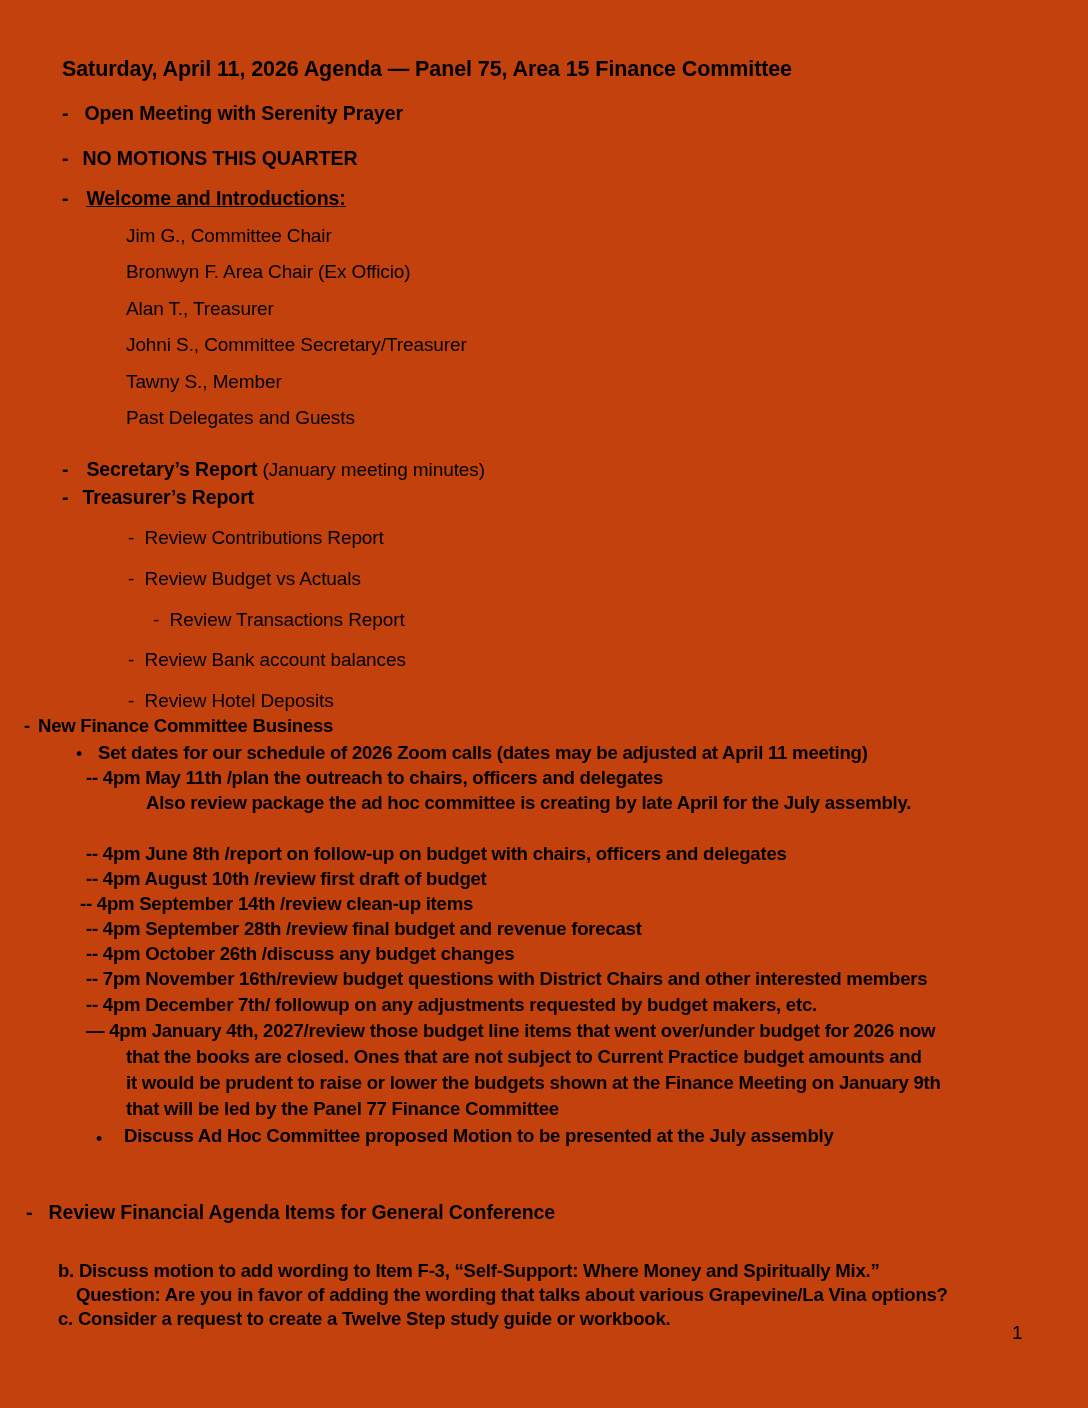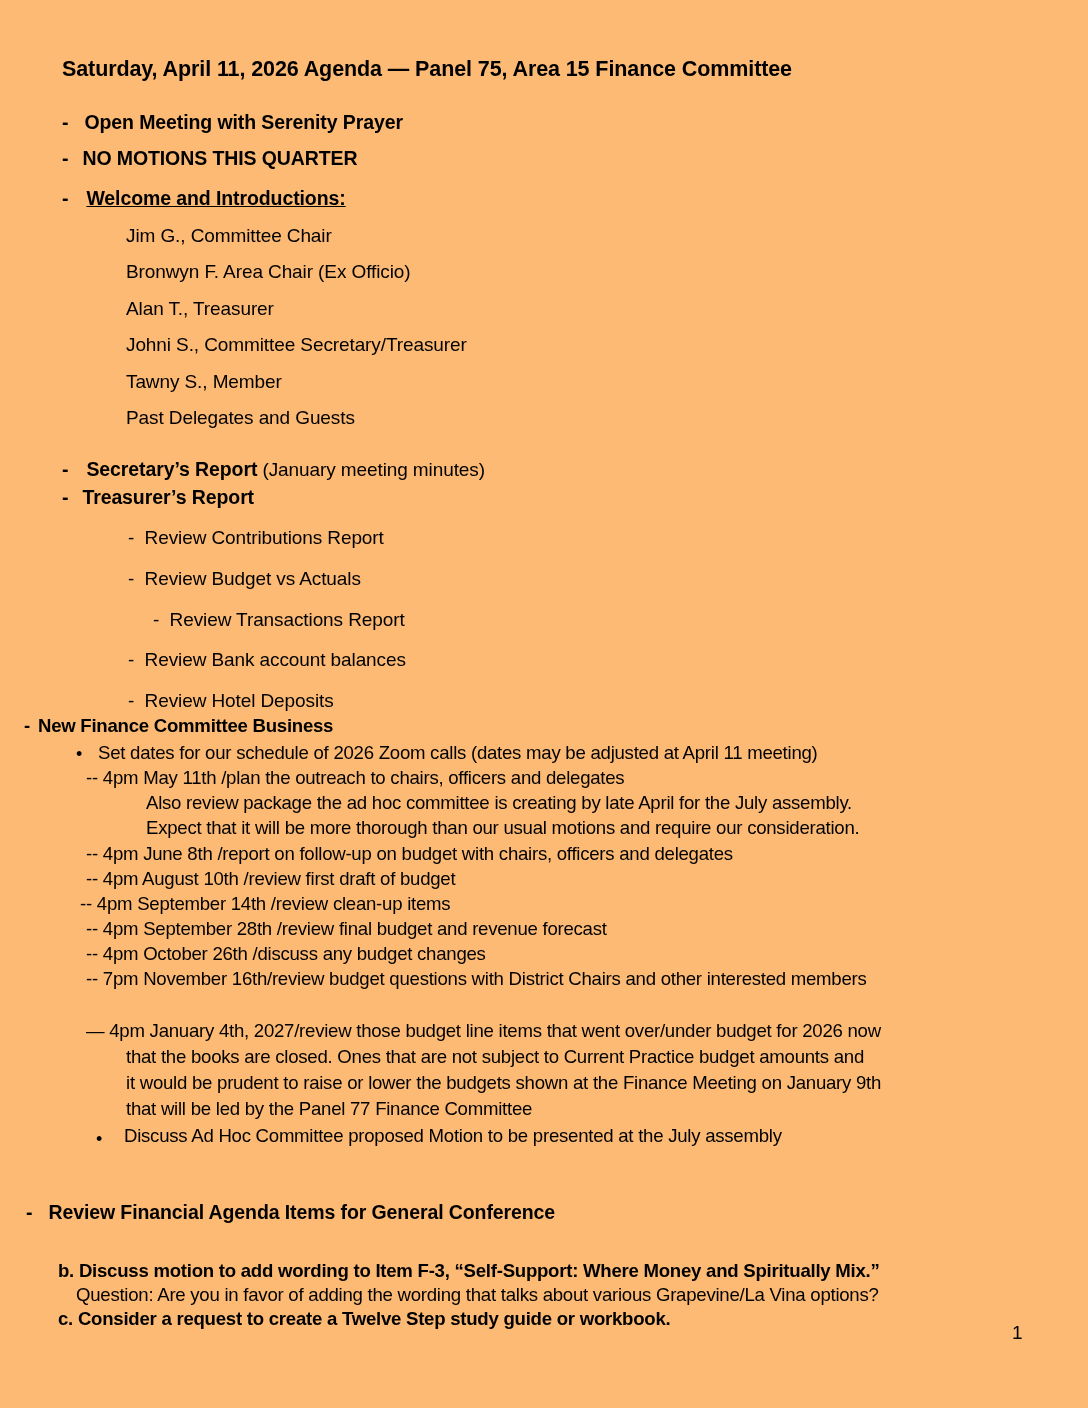--- a/index.html
+++ b/index.html
@@ -9,21 +9,21 @@
   }
   body {
     font-family: "Liberation Sans", sans-serif;
     color: #000000;
     -webkit-font-smoothing: none;
   }
   .page {
     position: relative;
     width: 1088px;
     height: 1408px;
-    background: #fdba74;
+    background: #c2410c;
     overflow: hidden;
   }
 
   
   .ln {
     position: absolute;
     white-space: pre;
     line-height: 1.05;
   }
   .r { font-weight: normal; }
@@ -59,21 +59,21 @@
     left: 128px;
     font-size: 19px;
     font-weight: normal;
     letter-spacing: -0.1px;
     text-align: right;
   }
 
   
   .dense {
     font-size: 18.6px;
-    font-weight: normal;
+    font-weight: bold;
     letter-spacing: -0.25px;
   }
   .dense-b {
     font-size: 18.6px;
     font-weight: bold;
     letter-spacing: -0.25px;
   }
   .bullet-dot {
     position: absolute;
     font-size: 18px;
@@ -88,21 +88,21 @@
     font-weight: normal;
   }
 </style>
 </head>
 <body>
 
 <div class="page">
 
   <div class="ln title"><span>Saturday, April 11, 2026 Agenda </span><span class="t-rest">— Panel 75, Area 15 Finance Committee</span></div>
 
-  <div class="ln lvl1" style="left:62px; top:112px;"><span class="dash">-</span><span style="padding-left:16px">Open Meeting with Serenity Prayer</span></div>
+  <div class="ln lvl1" style="left:62px; top:103px;"><span class="dash">-</span><span style="padding-left:16px">Open Meeting with Serenity Prayer</span></div>
 
   <div class="ln lvl1" style="left:62px; top:148px;"><span class="dash">-</span><span style="padding-left:14px">NO MOTIONS THIS QUARTER</span></div>
 
   <div class="ln lvl1" style="left:62px; top:188px;text-decoration:underline;"><span class="dash">-</span><span style="padding-left:18px">Welcome and Introductions:</span></div>
 
   <div class="ln roster" style="top:226px;">Jim G., Committee Chair</div>
   <div class="ln roster" style="top:262px;">Bronwyn F. Area Chair (Ex Officio)</div>
   <div class="ln roster" style="top:299px;">Alan T., Treasurer</div>
   <div class="ln roster" style="top:335px;">Johni S., Committee Secretary/Treasurer</div>
   <div class="ln roster" style="top:372px;">Tawny S., Member</div>
@@ -118,28 +118,28 @@
   <div class="ln sub" style="top:650px;">-  Review Bank account balances</div>
   <div class="ln sub" style="top:691px;">-  Review Hotel Deposits</div>
 
   <div class="ln" style="left:24px; top:716px; font-size:18.6px; font-weight:bold; letter-spacing:-0.25px;"><span class="dash">-</span><span style="padding-left:8px">New Finance Committee Business</span></div>
 
   <div class="bullet-dot" style="left:76px; top:745px;">•</div>
   <div class="ln dense" style="left:98px; top:743px;">Set dates for our schedule of 2026 Zoom calls (dates may be adjusted at April 11 meeting)</div>
 
   <div class="ln dense" style="left:86px; top:768px;">-- 4pm May 11th /plan the outreach to chairs, officers and delegates</div>
   <div class="ln dense" style="left:146px; top:793px;">Also review package the ad hoc committee is creating by late April for the July assembly.</div>
-  <div class="ln dense" style="left:146px; top:818px;">Expect that it will be more thorough than our usual motions and require our consideration.</div>
 
   <div class="ln dense" style="left:86px; top:844px;">-- 4pm June 8th /report on follow-up on budget with chairs, officers and delegates</div>
   <div class="ln dense" style="left:86px; top:869px;">-- 4pm August 10th /review first draft of budget</div>
   <div class="ln dense" style="left:80px; top:894px;">-- 4pm September 14th /review clean-up items</div>
   <div class="ln dense" style="left:86px; top:919px;">-- 4pm September 28th /review final budget and revenue forecast</div>
   <div class="ln dense" style="left:86px; top:944px;">-- 4pm October 26th /discuss any budget changes</div>
   <div class="ln dense" style="left:86px; top:969px;">-- 7pm November 16th/review budget questions with District Chairs and other interested members</div>
+  <div class="ln dense" style="left:86px; top:995px;">-- 4pm December 7th/ followup on any adjustments requested by budget makers, etc.</div>
   <div class="ln dense" style="left:86px; top:1021px;text-align:center;">— 4pm January 4th, 2027/review those budget line items that went over/under budget for 2026 now</div>
 
   <div class="ln dense" style="left:126px; top:1047px;">that the books are closed. Ones that are not subject to Current Practice budget amounts and</div>
   <div class="ln dense" style="left:126px; top:1073px;">it would be prudent to raise or lower the budgets shown at the Finance Meeting on January 9th</div>
   <div class="ln dense" style="left:126px; top:1099px;">that will be led by the Panel 77 Finance Committee</div>
 
   <div class="bullet-dot" style="left:96px; top:1130px;">•</div>
   <div class="ln dense" style="left:124px; top:1126px;">Discuss Ad Hoc Committee proposed Motion to be presented at the July assembly</div>
 
   <div class="ln" style="left:26px; top:1202px; font-size:19.5px; font-weight:bold; letter-spacing:-0.1px;"><span class="dash">-</span><span style="padding-left:16px">Review Financial Agenda Items for General Conference</span></div>

